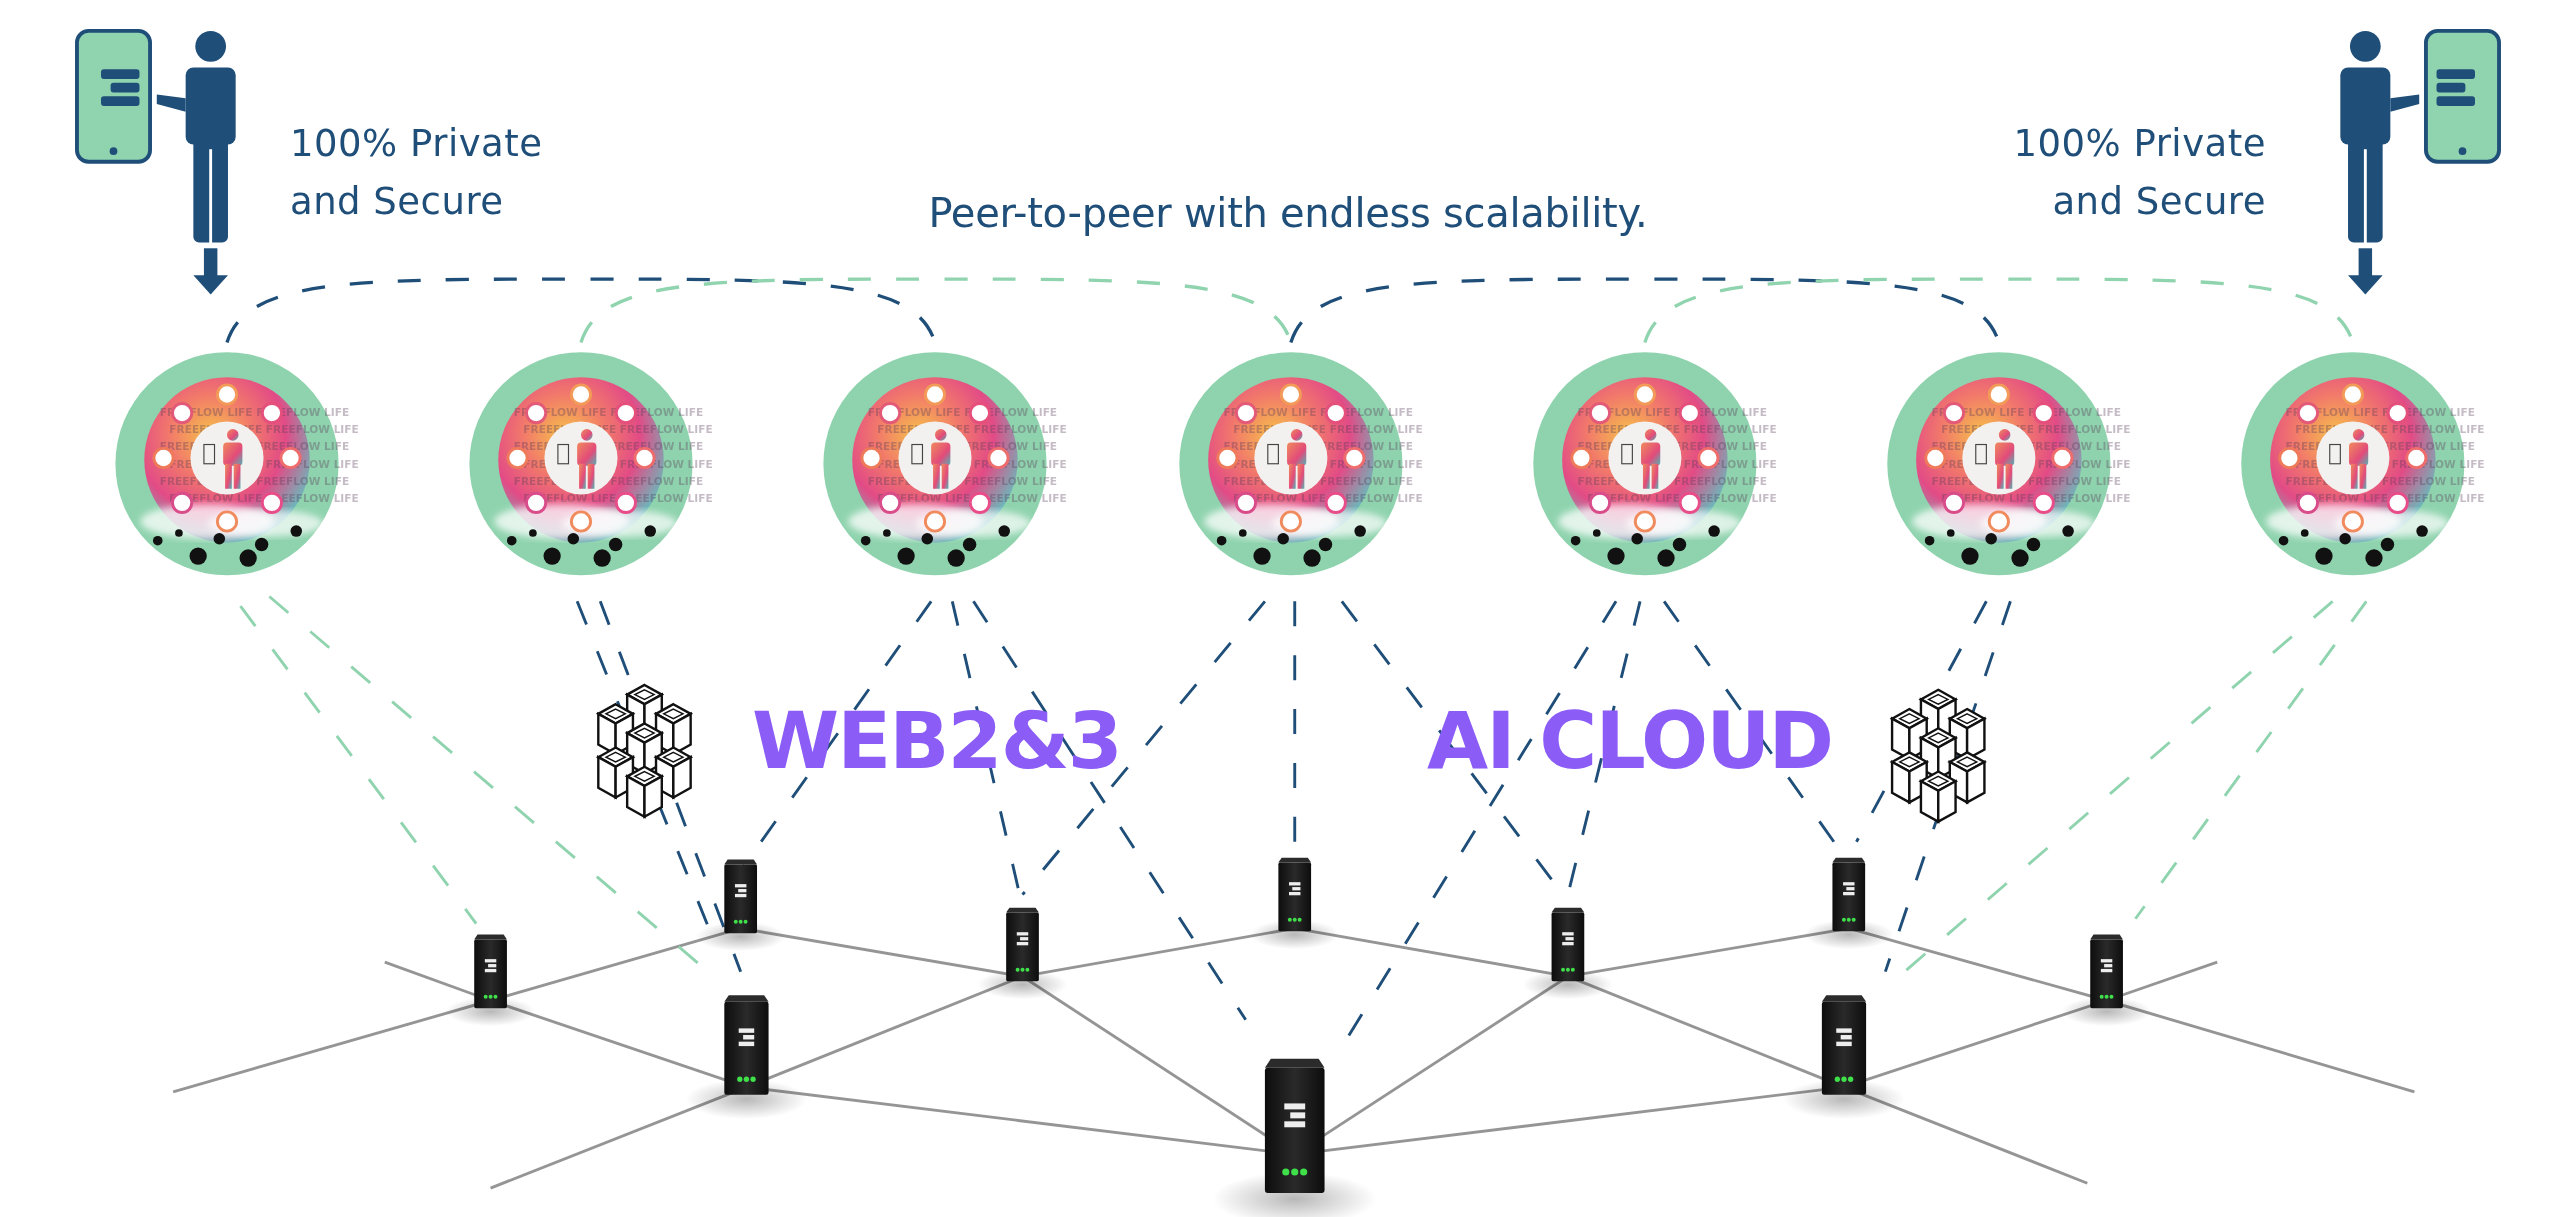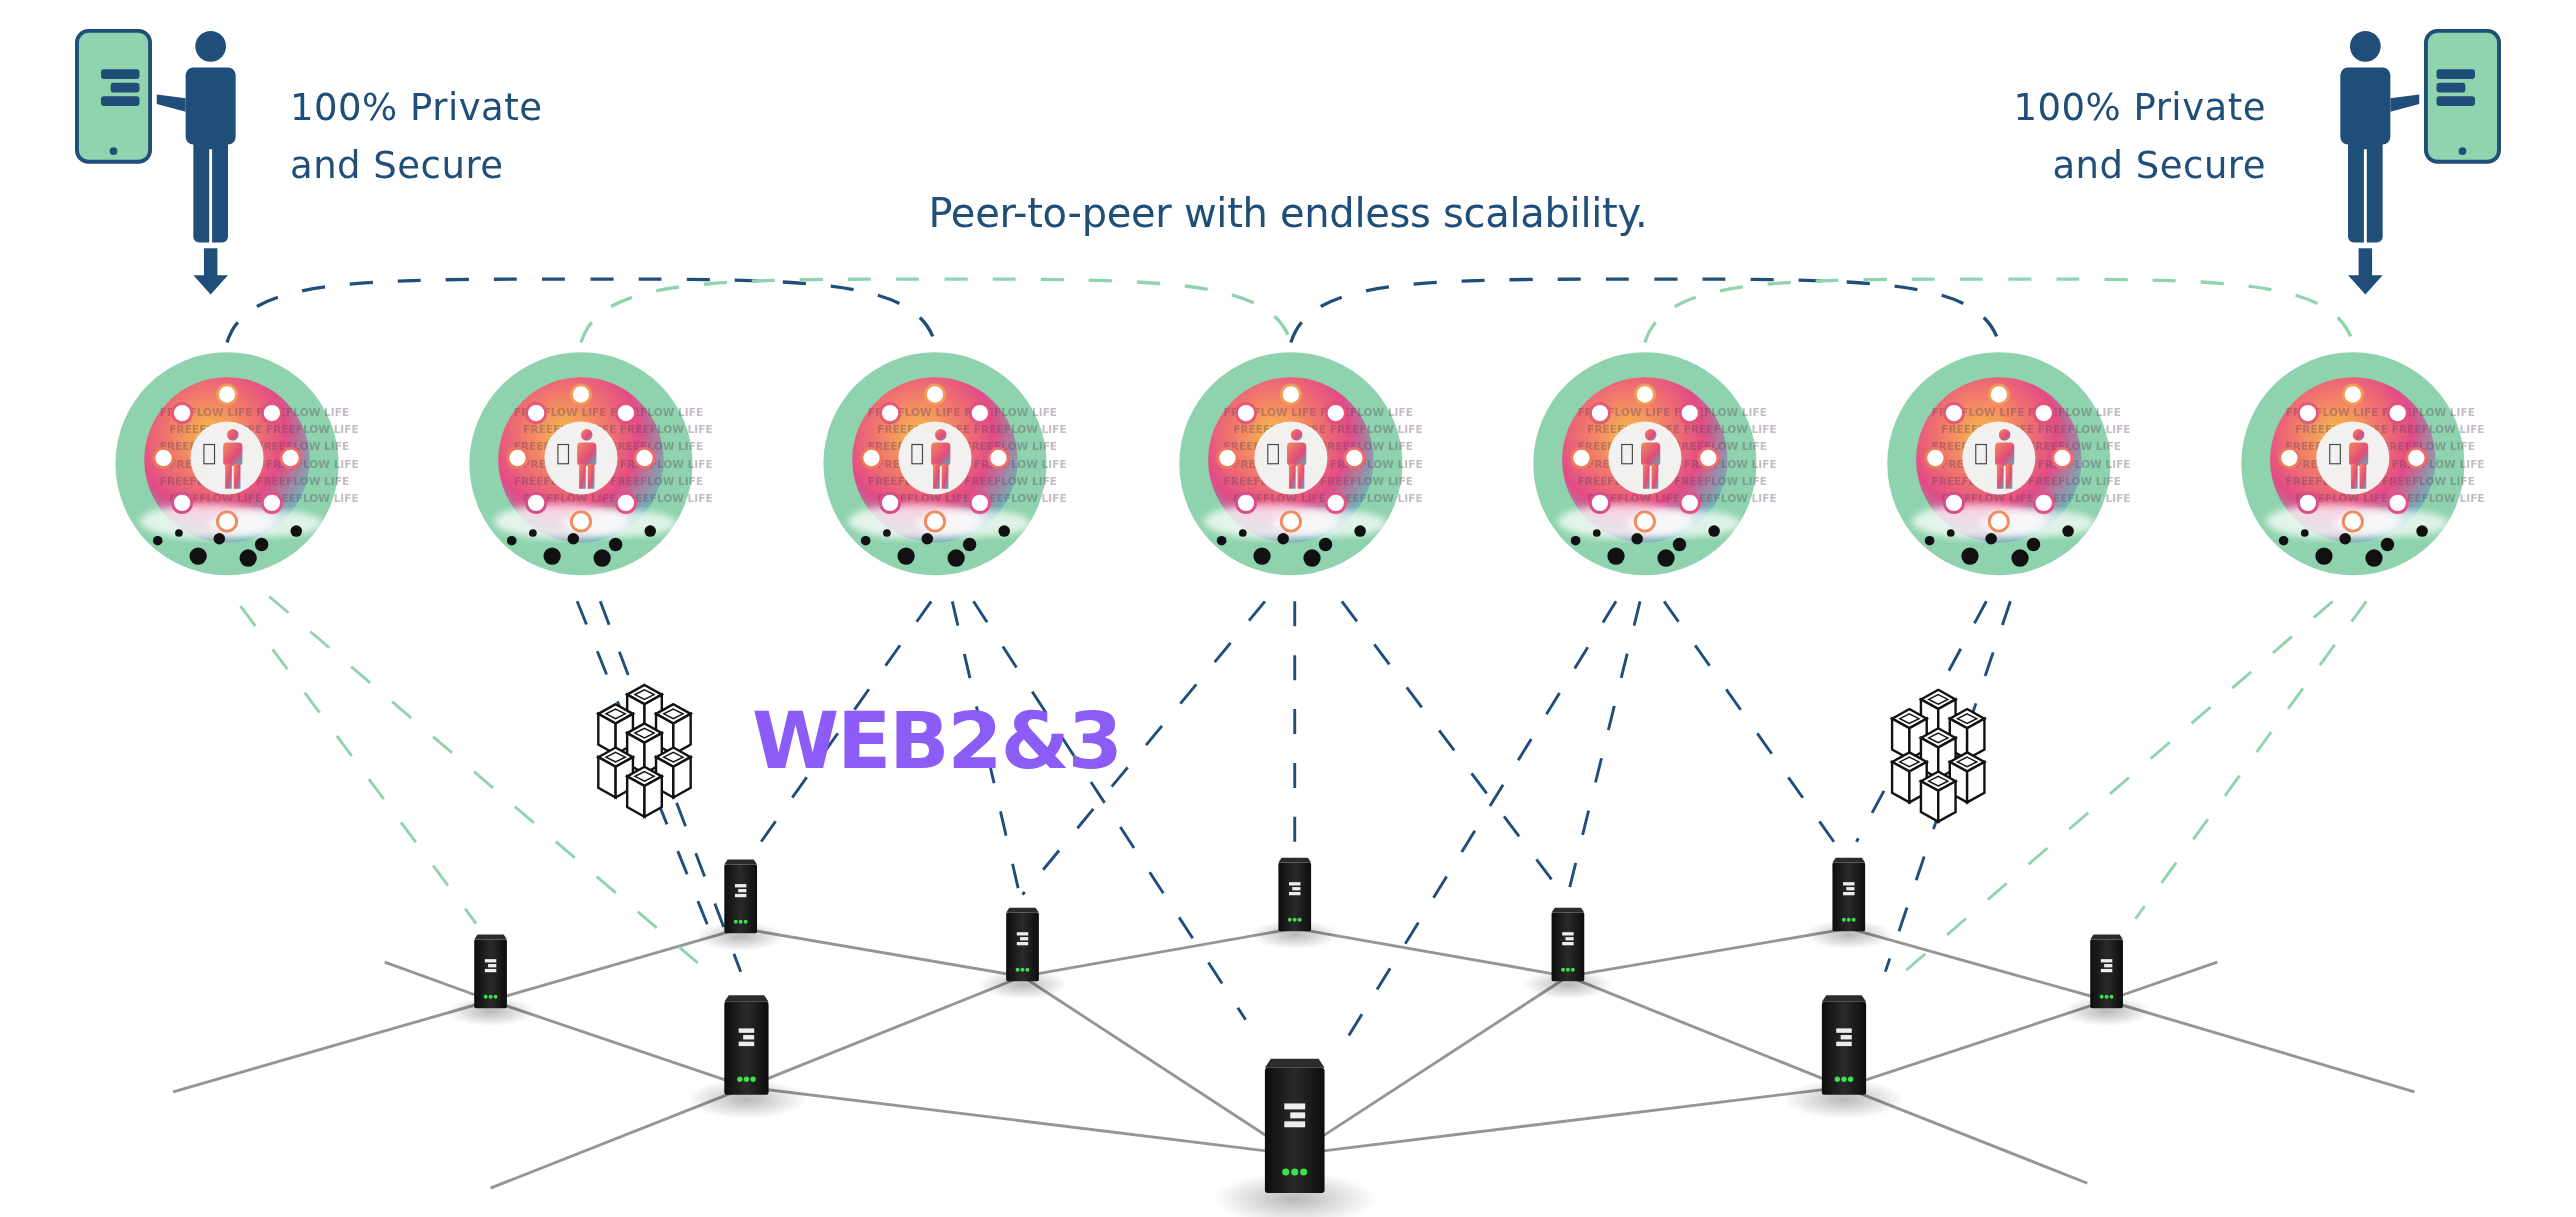--- a/index.html
+++ b/index.html
@@ -1,20 +1,20 @@
 <!DOCTYPE html>
 <html><head>
 <meta charset="utf-8">
 <style>
   html, body { margin:0; padding:0; background:#ffffff; }
   body { width:2576px; height:1218px; position:relative; overflow:hidden;
          font-family:"Liberation Sans", sans-serif; }
   #stage { position:absolute; left:0; top:0; width:2576px; height:1218px; }
   .caption { position:absolute; color:#1f4e79; font-family:"DejaVu Sans", sans-serif;
-             font-size:37px; line-height:58px; letter-spacing:0.5px; }
+             font-size:37px; line-height:58px; letter-spacing:0.5px;margin-top:36px; }
   .caption span { display:block; }
   #cap-left { left:290px; top:79px; text-align:left; }
   #cap-right { right:310px; top:79px; text-align:right; }
   #headline { position:absolute; left:0; width:2576px; top:190px; text-align:center;
               color:#1f4e79; font-family:"DejaVu Sans", sans-serif; font-size:40px; letter-spacing:-0.3px; }
   .big-label { position:absolute; color:#8b5cf6; font-family:"DejaVu Sans", sans-serif;
                font-weight:bold; font-size:79px; letter-spacing:-1.9px; }
   #lbl-web { left:752px; top:695px; }
   #lbl-ai { left:1427px; top:695px; }
 </style>
@@ -565,14 +565,15 @@
   <div id="cap-left" class="caption">
     <span>100% Private</span>
     <span>and Secure</span>
   </div>
   <div id="cap-right" class="caption">
     <span>100% Private</span>
     <span>and Secure</span>
   </div>
   <div id="headline">Peer-to-peer with endless scalability.</div>
   <div id="lbl-web" class="big-label">WEB2&amp;3</div>
+  <div id="lbl-ai" class="big-label">AI CLOUD</div>
 </div>
 
 
 </body></html>

